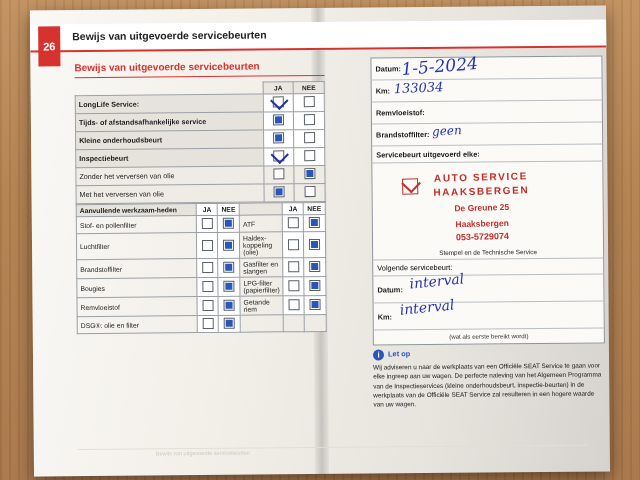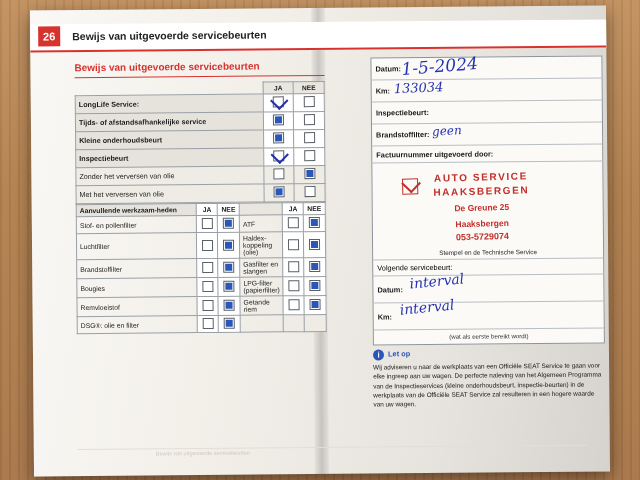--- a/index.html
+++ b/index.html
@@ -34,21 +34,21 @@
     margin-left:-7px;
     background:linear-gradient(90deg,rgba(0,0,0,0.04),rgba(0,0,0,0.16),rgba(0,0,0,0.04));
   }
   
   .hdr{
     position:absolute;left:0;top:14px;width:100%;height:26px;
     background:#ffffff;
     border-bottom:2px solid #d6332f;
   }
   .hdr-num{
-    position:absolute;left:8px;top:16px;width:22px;height:20px;
+    position:absolute;left:8px;top:16px;width:22px;height:40px;
     background:#d6332f;color:#fff;font-size:11px;
     display:flex;align-items:center;justify-content:center;font-weight:bold;
   }
   .hdr-title{
     position:absolute;left:42px;top:20px;font-size:10.5px;color:#222;font-weight:bold;
   }
   
   .lpage{position:absolute;left:44px;top:52px;width:250px;}
   .sect-title{
     font-size:10px;font-weight:bold;color:#d6332f;margin-bottom:4px;
@@ -259,28 +259,28 @@
     <div class="box">
       <div class="frow">
         <span class="flabel">Datum:</span>
         <span class="hw hw-date">1-5-2024</span>
       </div>
       <div class="frow">
         <span class="flabel">Km:</span>
         <span class="hw hw-km">133034</span>
       </div>
       <div class="frow">
-        <span class="flabel">Inspectiebeurt:</span>
+        <span class="flabel">Remvloeistof:</span>
       </div>
       <div class="frow">
         <span class="flabel">Brandstoffilter:</span>
         <span class="hw hw-adv">geen</span>
       </div>
       <div class="frow" style="height:16px">
-        <span class="flabel">Factuurnummer uitgevoerd door:</span>
+        <span class="flabel">Servicebeurt uitgevoerd elke:</span>
       </div>
       <div class="stamp-area">
         <div class="stamp">
           <div class="stamp-tick"></div>
           <div class="big">AUTO SERVICE</div>
           <div class="big">HAAKSBERGEN</div>
           <div class="adr">De Greune 25</div>
           <div class="adr">Haaksbergen</div>
           <div class="tel">053-5729074</div>
         </div>

